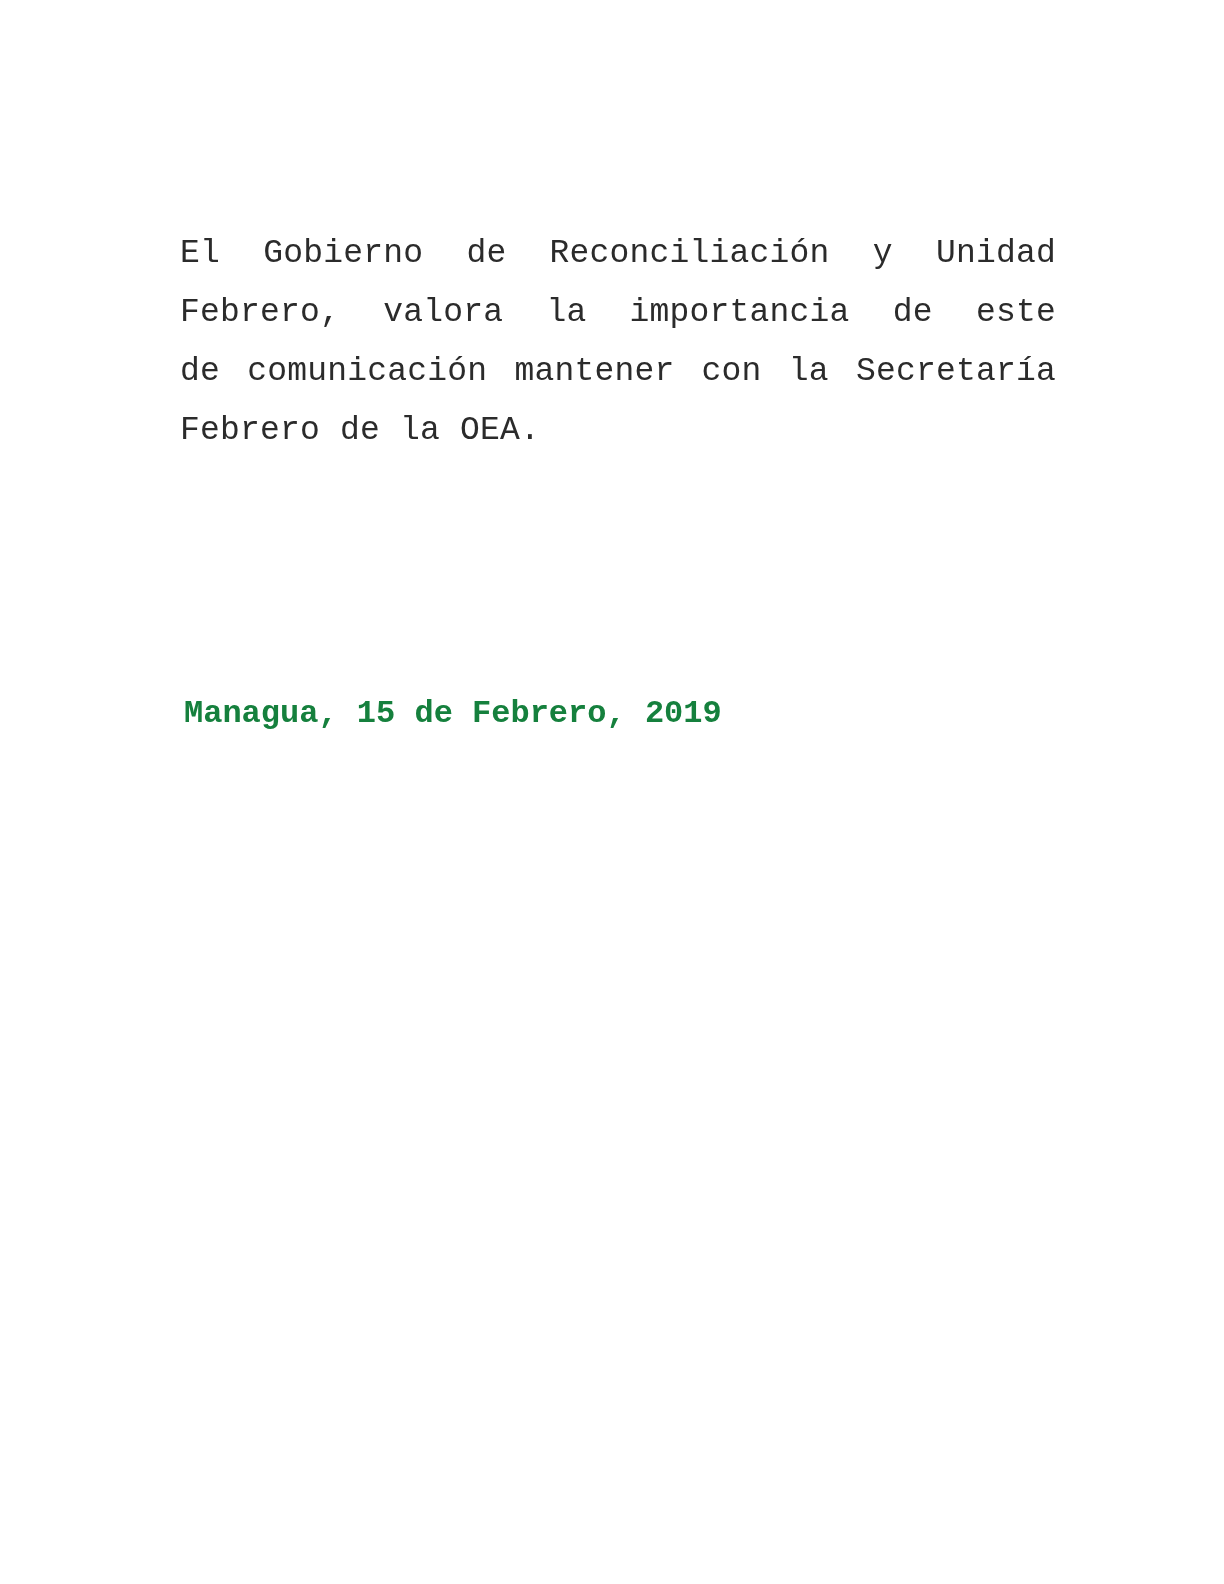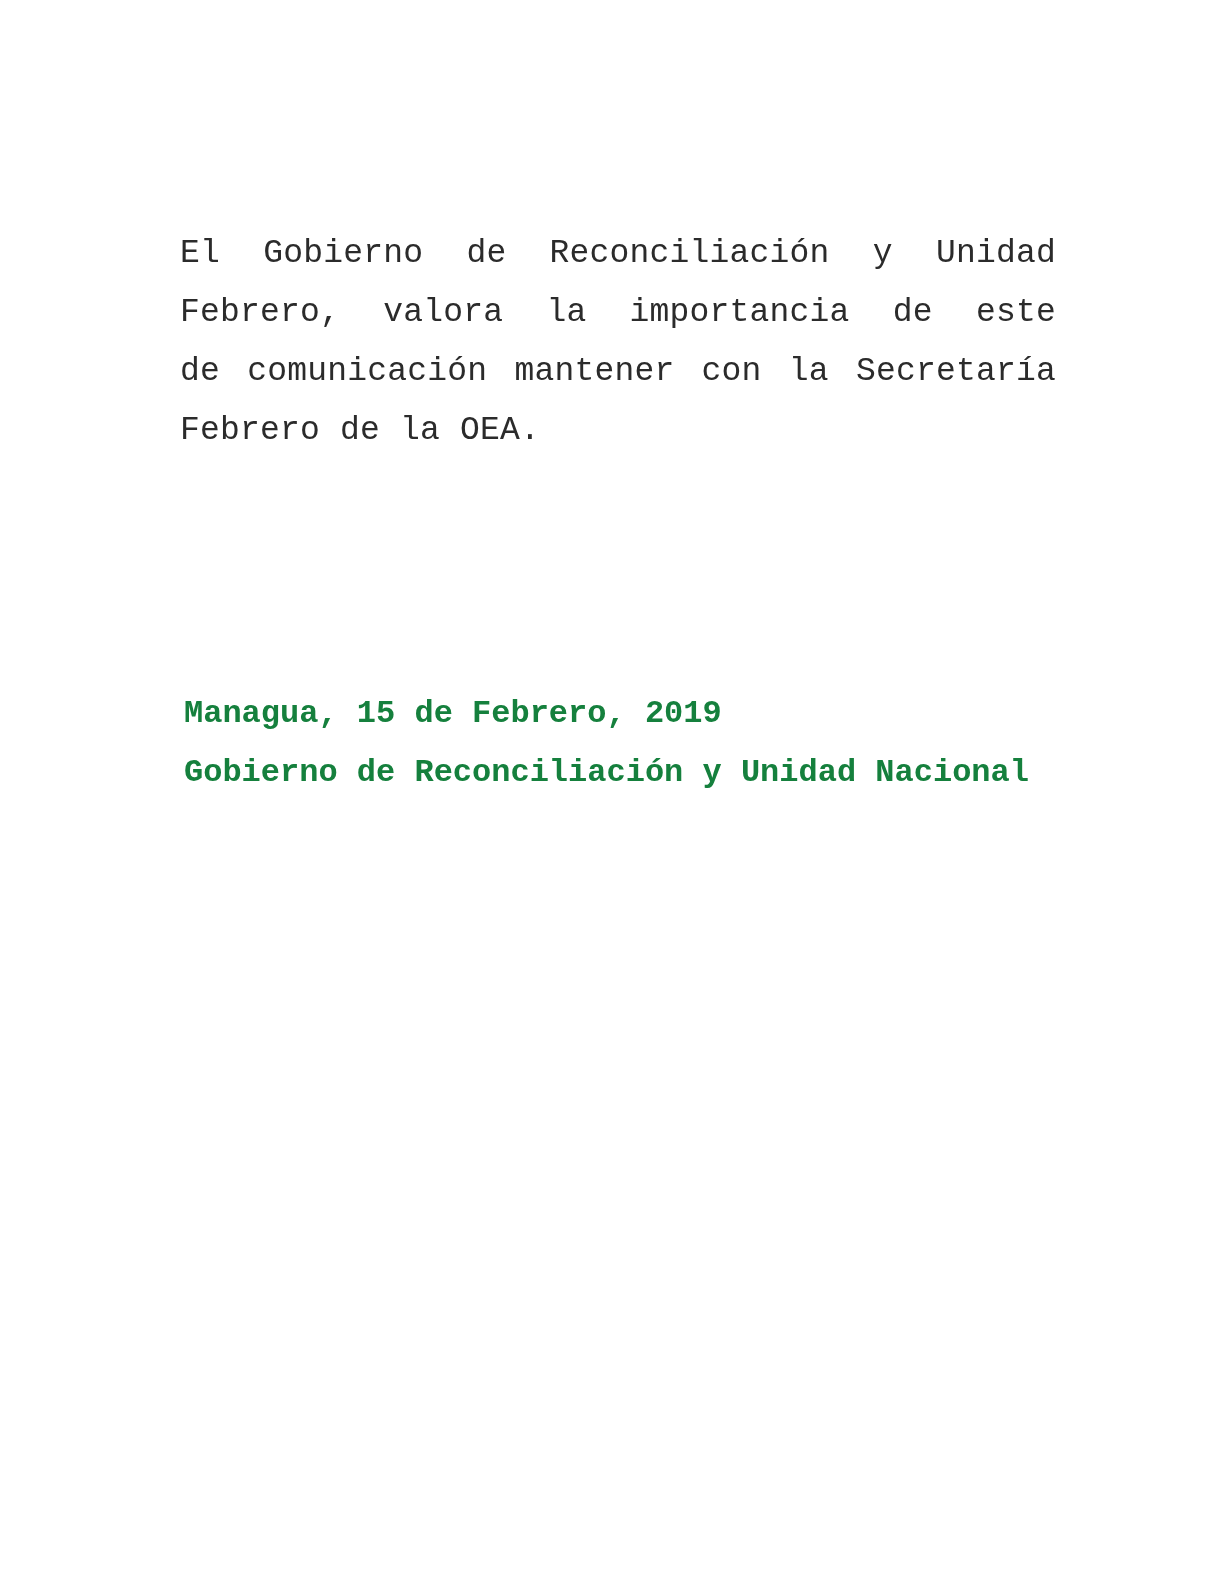--- a/index.html
+++ b/index.html
@@ -67,16 +67,15 @@
 
   <div class="body-paragraph">
     <span class="line">El Gobierno de Reconciliación y Unidad</span>
     <span class="line">Febrero, valora la importancia de este</span>
     <span class="line">de comunicación mantener con la Secretaría</span>
     <span class="line last">Febrero de la OEA.</span>
   </div>
 
   <div class="signature">
     <span class="sig-line">Managua, 15 de Febrero, 2019</span>
-    <span class="sig-line">Gobierno de Reconciliación y Unidad Nacional</span>
   </div>
 
 </div>
 
 </body></html>

